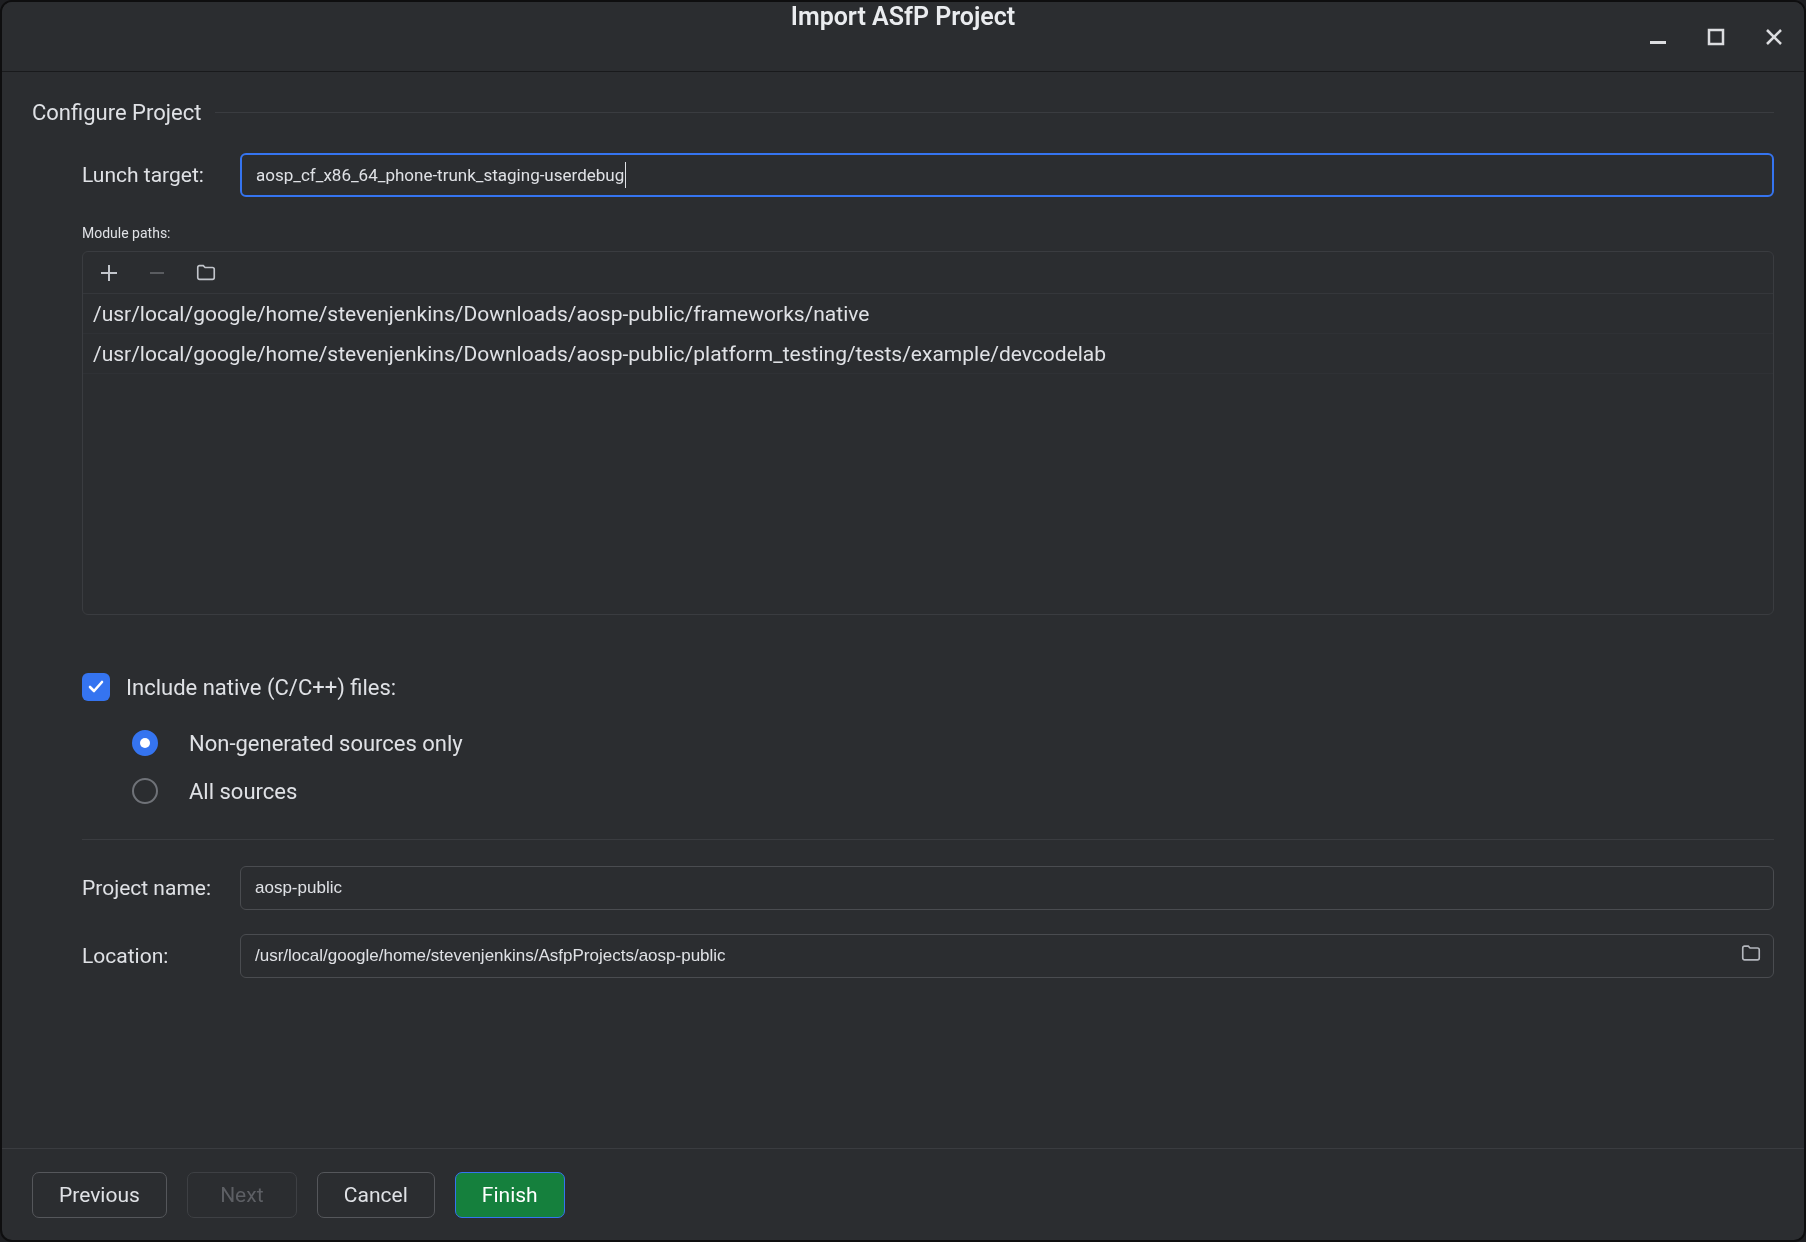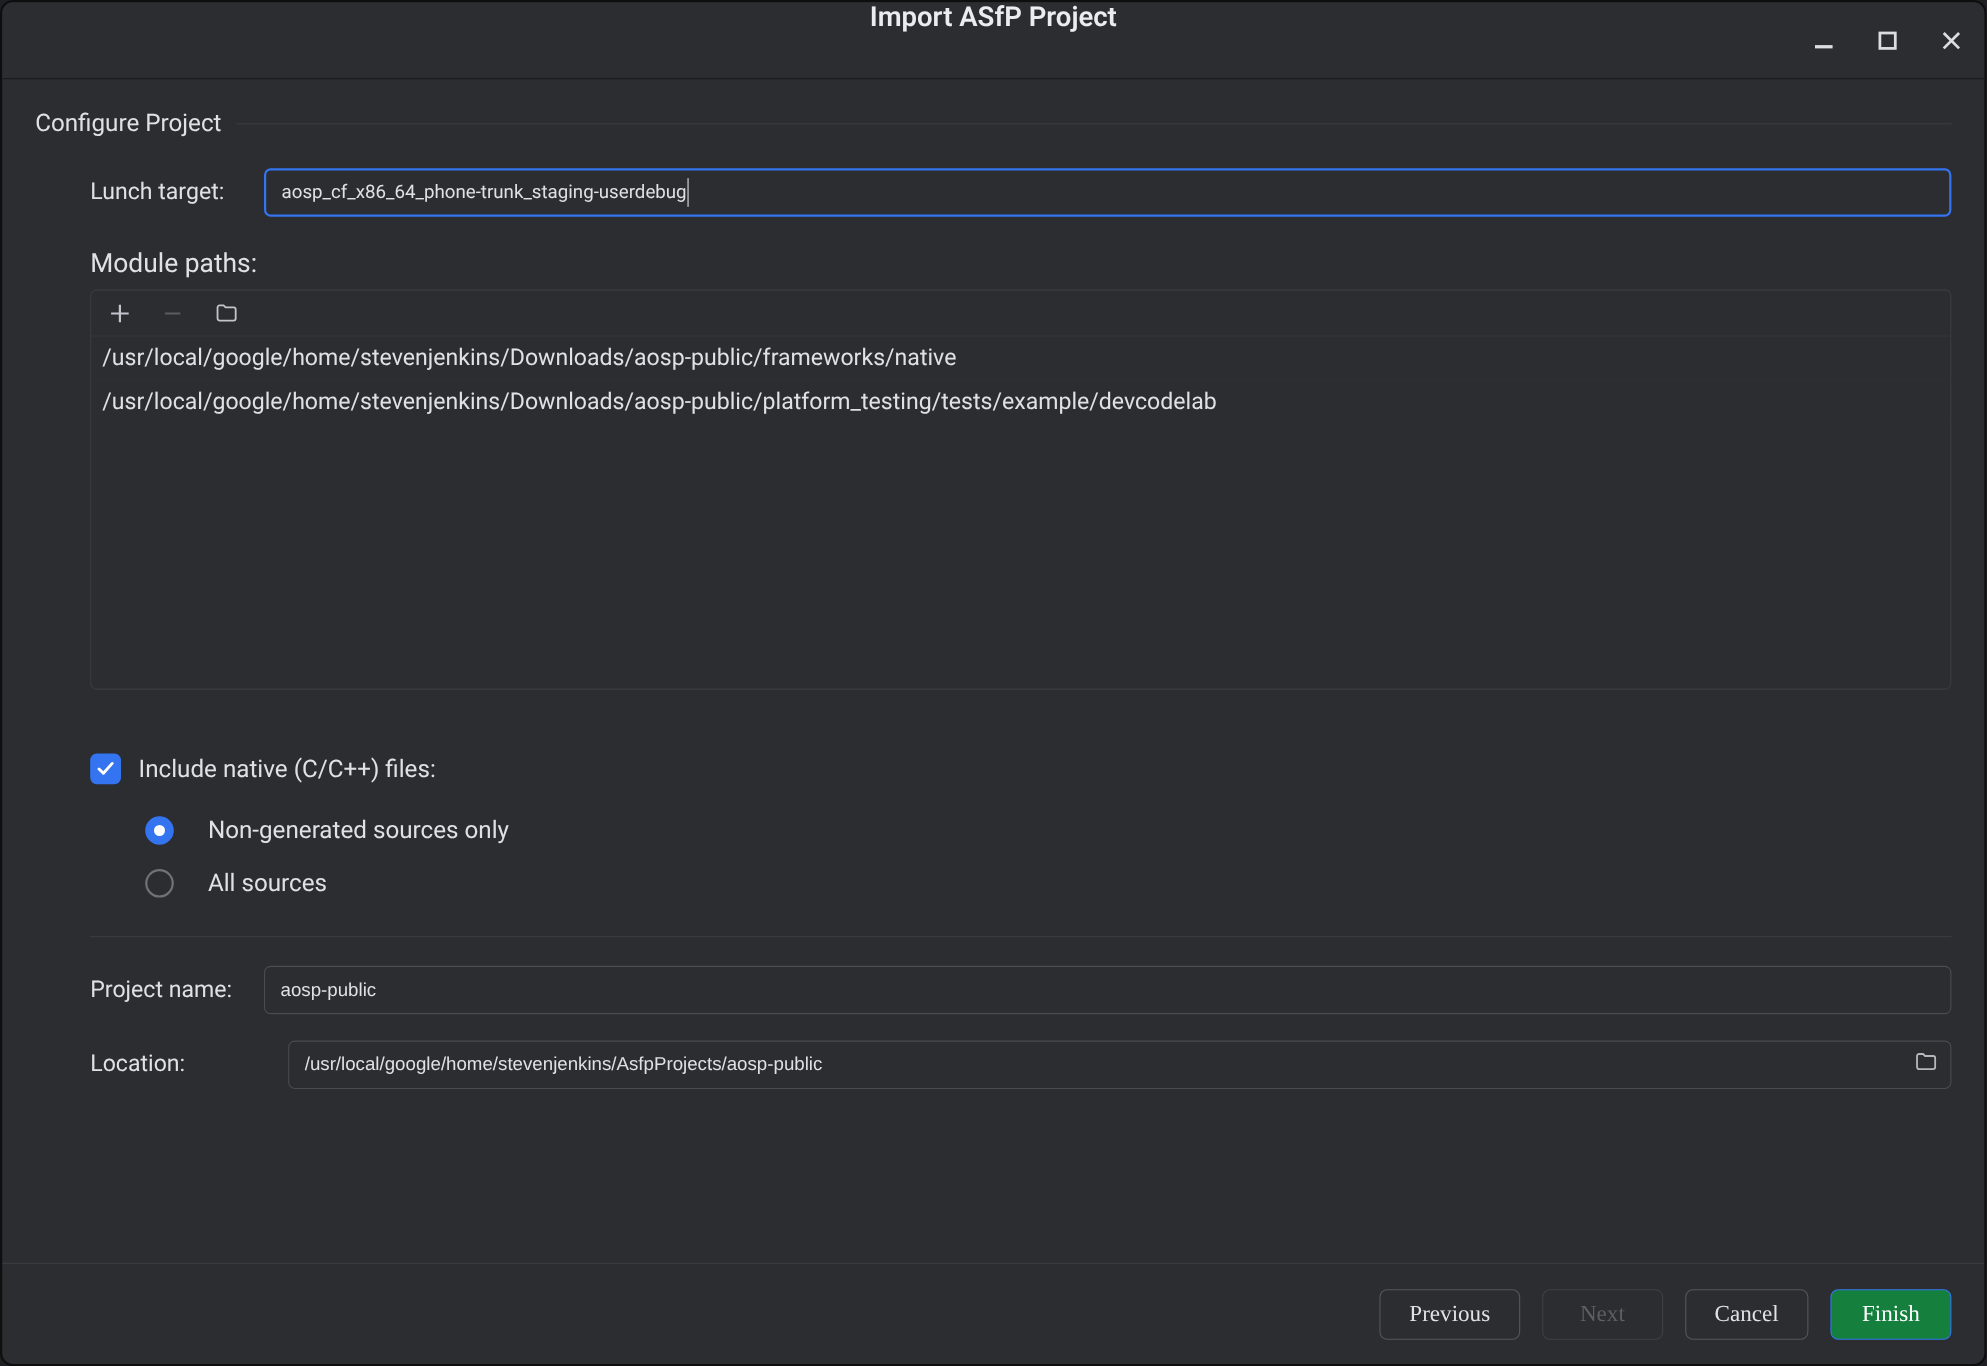--- a/index.html
+++ b/index.html
@@ -94,32 +94,32 @@
     border: 1px solid #4a4c50;
     border-radius: 6px;
     color: #dfe1e5;
     font-size: 17px;
     padding: 0 14px;
     outline: none;
   }
   .text-input.focused {
     border: 2px solid #3574f0;
   }
-  .text-input.with-icon { padding-right: 44px; margin-left: 22px; }
+  .text-input.with-icon { padding-right: 44px; }
   .input-wrap { flex:1; position: relative; display:flex; }
   .input-trail-icon {
     position: absolute;
     right: 12px;
     top: 50%;
     transform: translateY(-50%);
     color: #b4b7bd;
     cursor: pointer;
   }
   .module-label {
-    font-size: 24px;
+    font-size: 14px;
     color: #dfe1e5;
     padding-left: 50px;
     margin-bottom: 10px;
     margin-top: 4px;
   }
   .list-box {
     margin-left: 50px;
     margin-right: 0;
     border: 1px solid #3a3c40;
     border-radius: 6px;
@@ -196,24 +196,23 @@
   .divider {
     height: 1px;
     background: #3a3c40;
     margin: 24px 0 26px 50px;
   }
   .footer {
     height: 92px;
     border-top: 1px solid #3a3c40;
     display: flex;
     align-items: center;
-    justify-content: flex-end;
+    justify-content: flex-start;
     gap: 20px;
     padding: 0 30px;
-    font-family: Liberation Serif, serif;
   }
   .btn {
     height: 46px;
     min-width: 110px;
     padding: 0 26px;
     border-radius: 7px;
     border: 1px solid #55575b;
     background: #2b2d30;
     color: #dfe1e5;
     font-size: 21px;

